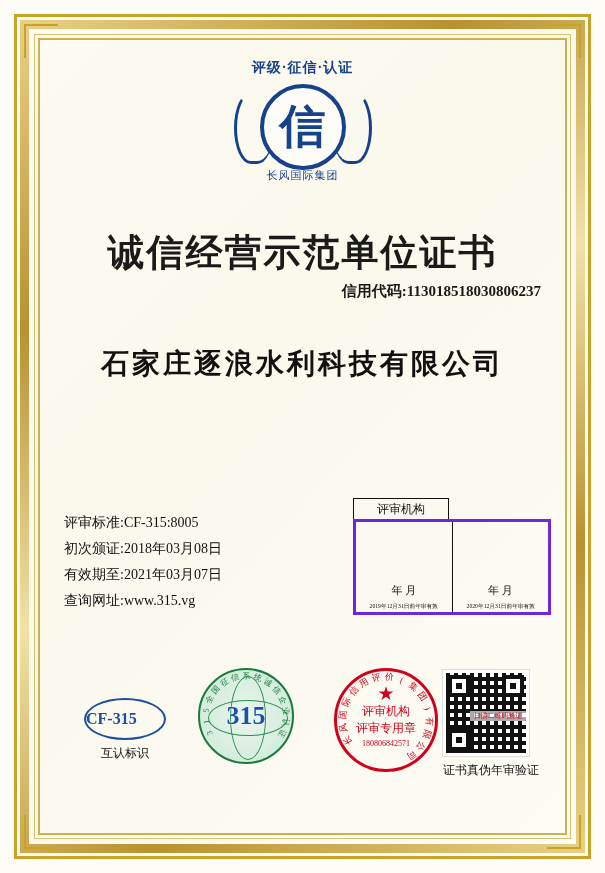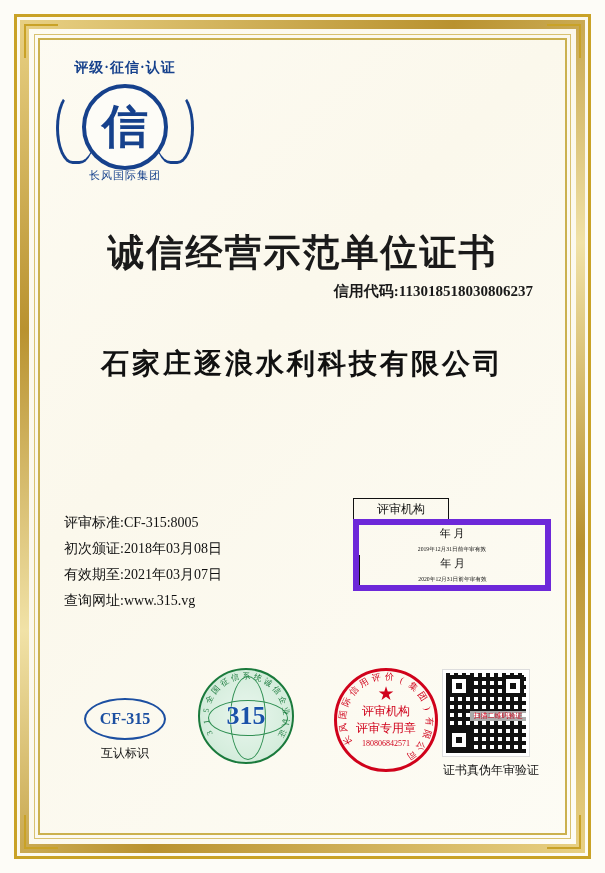--- a/index.html
+++ b/index.html
@@ -49,21 +49,21 @@
 
   .content {
     position: absolute;
     left: 40px; top: 40px; right: 40px; bottom: 40px;
   }
 
   
   .emblem-wrap {
     position: absolute;
     left: 0; right: 0; top: 18px;
-    display: flex; flex-direction: column; align-items: flex-start;
+    display: flex; flex-direction: column; align-items: center;
   }
   .emblem { position: relative; width: 170px; height: 145px; }
   .emblem .arc-text {
     position: absolute; left: 0; top: 0; width: 170px; height: 60px;
     text-align: center;
   }
   .emblem .arc-text span {
     display: inline-block;
     color: #16418c;
     font-size: 14px;
@@ -112,21 +112,21 @@
     left: 0; right: 0; top: 188px;
     text-align: center;
     font-family: "Liberation Serif", serif;
     font-weight: bold;
     font-size: 37px;
     letter-spacing: 2px;
     color: #1a1a1a;
   }
   .credit-code {
     position: absolute;
-    left: 0; right: 8px; top: 242px;
+    left: 0; right: 0; top: 242px;
     text-align: right;
     padding-right: 24px;
     font-size: 15px;
     font-weight: bold;
     color: #1a1a1a;
     font-family: "Liberation Serif", serif;
   }
   .company-name {
     position: absolute;
     left: 0; right: 0; top: 305px;
@@ -170,24 +170,23 @@
     border-bottom: none;
     height: 21px;
     width: 96px;
     font-size: 12px;
     font-family: "Liberation Serif", serif;
     text-align: center;
     line-height: 20px;
     color: #111;
   }
   .review-body {
-    border: 6px solid #6d28d9;
-    height: 72px;
+    border: 3px solid #6d28d9;
+    height: 96px;
     display: flex;
-    flex-direction: column;
   }
   .review-cell {
     flex: 1;
     position: relative;
   }
   .review-cell + .review-cell { border-left: 1px solid #111; }
   .review-cell .ym {
     position: absolute;
     left: 0; right: 0; bottom: 14px;
     text-align: center;
@@ -212,21 +211,21 @@
     height: 135px;
   }
   .badge { position: absolute; text-align: center; }
 
   
   .badge-cf { left: 38px; top: 30px; }
   .cf-oval {
     width: 82px; height: 42px;
     border: 2px solid #1c4fa1;
     border-radius: 50%;
-    display: flex; align-items: center; justify-content: center;
+    display: flex; align-items: center; justify-content: flex-start;
     color: #1c4fa1;
     font-family: "Liberation Serif", serif;
     font-weight: bold;
     font-size: 16px;
   }
   .badge-cf .cap {
     margin-top: 5px;
     font-size: 12px;
     color: #111;
     font-family: "Liberation Serif", serif;

